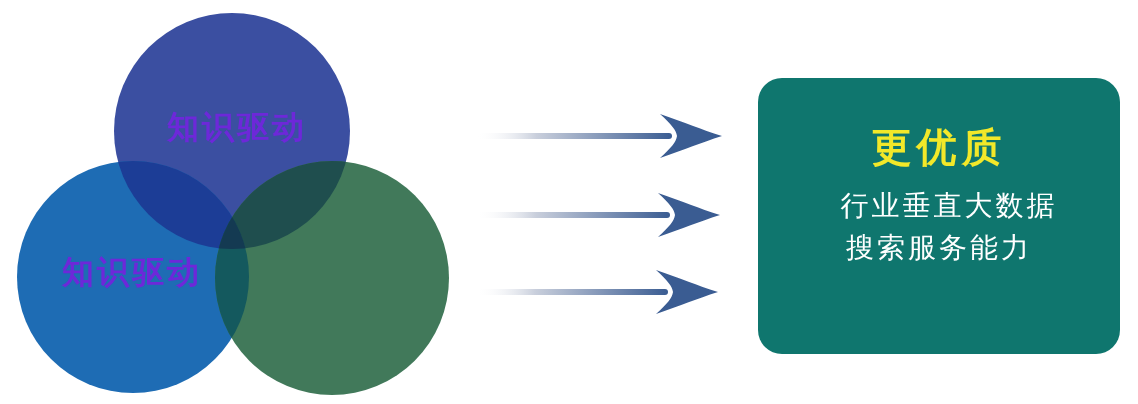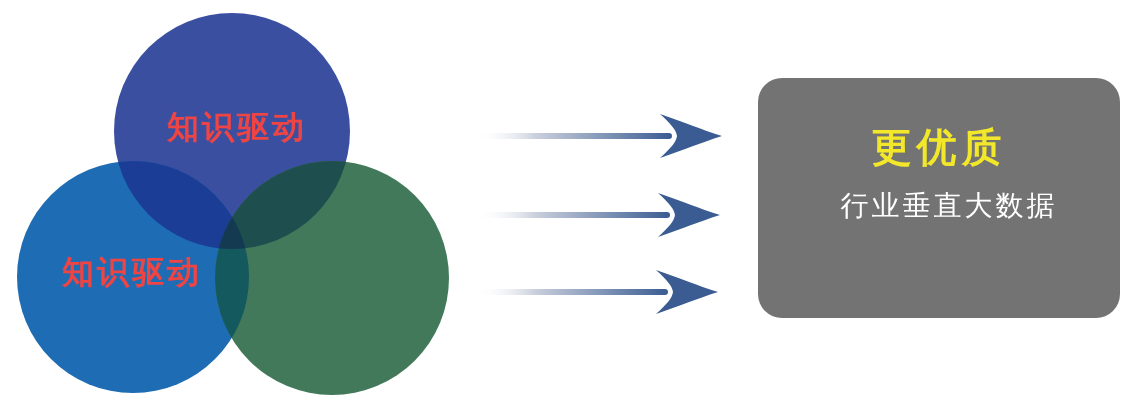--- a/index.html
+++ b/index.html
@@ -7,38 +7,38 @@
     position:relative;
     width:1138px;height:404px;
     background:#ffffff;
     overflow:hidden;
     font-family:"DejaVu Sans", sans-serif;
   }
   .canvas-svg{position:absolute;left:0;top:0;}
   .circle-label{
     position:absolute;
     transform:translate(-50%,-50%);
-    color:#ef4444;
+    color:#6d28d9;
     font-size:32px;
     font-weight:bold;
     letter-spacing:3px;
     white-space:nowrap;
   }
   .arrow-label{
     position:absolute;
     color:#26568C;
     font-size:33px;
     letter-spacing:2px;
     white-space:nowrap;
   }
   .result-box{
     position:absolute;
     left:758px;top:78px;
-    width:362px;height:240px;
-    background:#737373;
+    width:362px;height:276px;
+    background:#0f766e;
     border-radius:24px;
     text-align:center;
     color:#ffffff;
     box-sizing:border-box;
   }
   .result-title{
     margin-top:42px;
     font-size:40px;
     font-weight:bold;
     color:#F2E829;
@@ -110,15 +110,16 @@
     </g>
   </svg>
 
   <div class="circle-label" style="left:237px;top:128px">知识驱动</div>
   <div class="circle-label" style="left:132px;top:273px">知识驱动</div>
 
 
   <div class="result-box">
     <div class="result-title">更优质</div>
     <div class="result-line first">行业垂直大数据</div>
+    <div class="result-line">搜索服务能力</div>
   </div>
 
 </div>
 
 </body></html>

